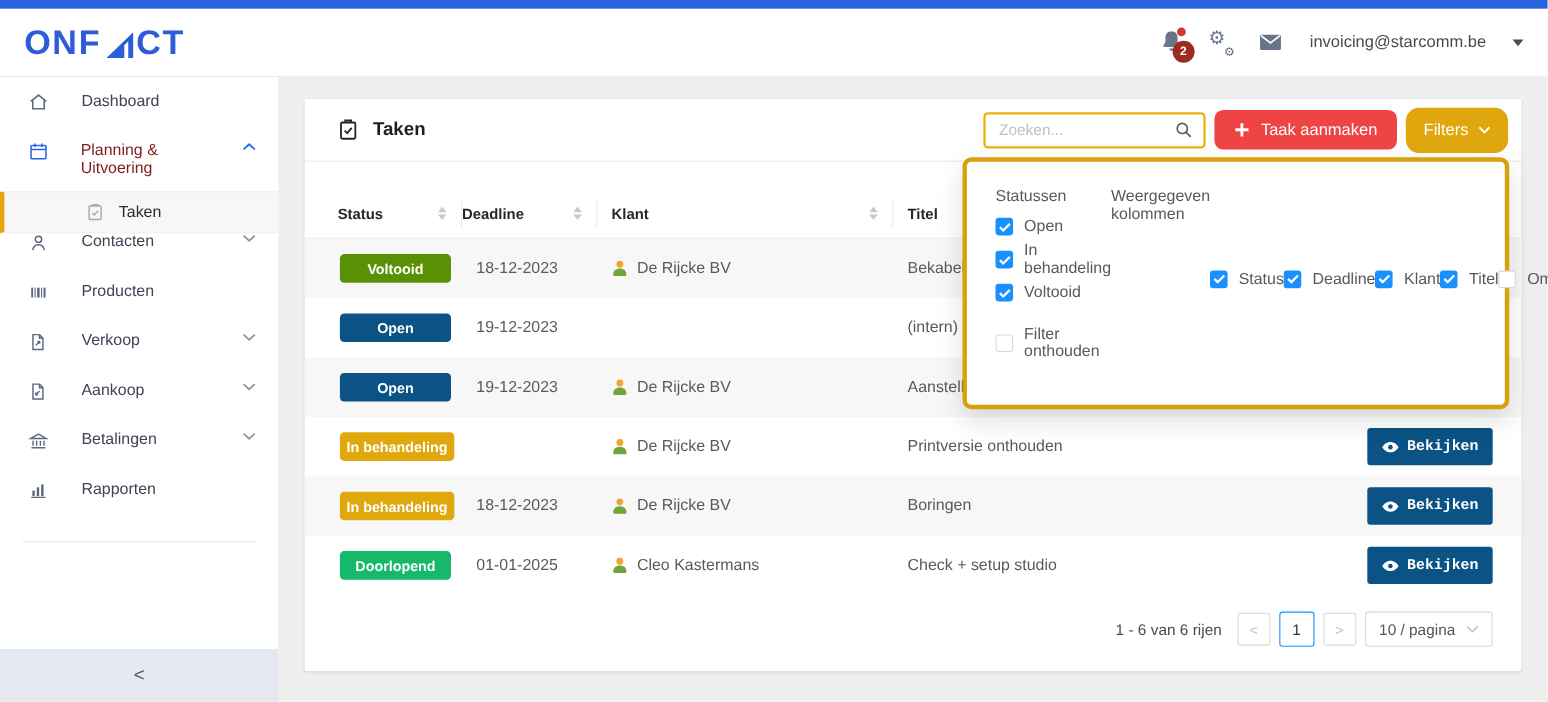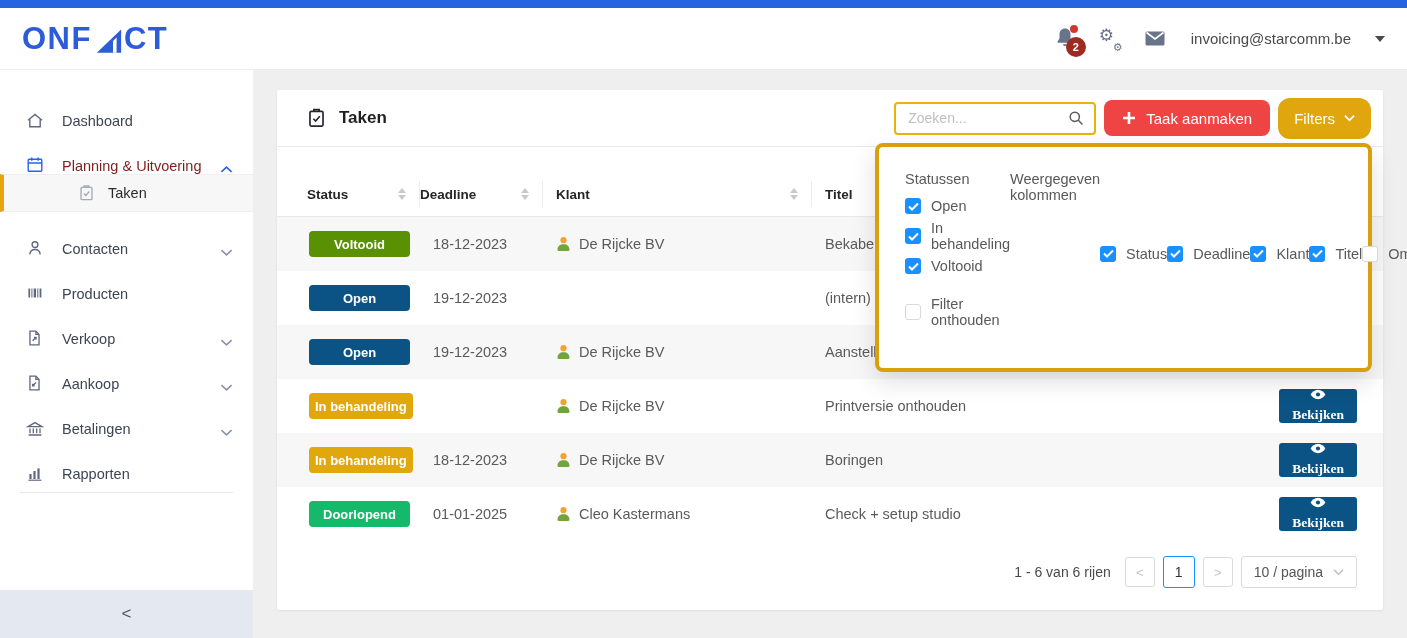--- a/index.html
+++ b/index.html
@@ -25,22 +25,22 @@
   .cogs { position:relative; width:24px; height:24px; color:#68748a; font-family:"DejaVu Sans",sans-serif; }
   .cogs .g1 { position:absolute; left:0; top:-2px; font-size:17px; }
   .cogs .g2 { position:absolute; right:0; bottom:-3px; font-size:11px; }
   .email { font-size:15px; color:#4a4a4a; margin-left:4px; }
   .caret { width:0; height:0; border-left:5px solid transparent; border-right:5px solid transparent;
     border-top:6px solid #4a4a4a; margin-left:2px; }
   
   .main { display:flex; height:568px; }
   .sidebar { width:253px; background:#fff; display:flex; flex-direction:column; }
   .nav { flex:1; padding-top:14px; }
-  .nav-item { height:45px; display:flex; align-items:flex-end; padding:0 20px 0 26px;
-    font-size:14.5px; color:#3d4454; cursor:pointer; }
+  .nav-item { height:45px; display:flex; align-items:flex-start; padding:0 20px 0 26px;
+    font-size:14.5px; color:#3d4454; cursor:pointer;gap:12px; }
   .nav-item .nicon { width:20px; margin-right:16px; display:flex; align-items:center; }
   .nav-item .chev { margin-left:auto; display:flex; }
   .nav-item.blue { color:#7f1d1d; }
   .nav-sub { background:#f7f7f7; border-top:1px solid #efefef; border-bottom:1px solid #efefef;
     border-left:4px solid #e8a40c; height:38px; display:flex; align-items:center;
     padding-left:74px; font-size:14.5px; color:#2b2b2b; cursor:pointer; }
   .nav-sub .nicon { width:18px; margin-right:12px; display:flex; }
   .nav-divider { border:none; border-top:1px solid #e8e8e8; margin:10px 20px 0 20px; }
   .collapse-bar { height:48px; background:#e3e8f1; display:flex; align-items:center;
     justify-content:center; font-size:17px; color:#4a5263; cursor:pointer; }
@@ -84,21 +84,21 @@
   .trow { display:flex; align-items:center; height:54px; padding:0 26px 0 30px;
     font-size:14.5px; color:#5a5a5a; }
   .trow.alt { background:#f7f7f7; }
   .badge { min-width:101px; height:26px; border-radius:4px; color:#fff; font-weight:bold;
     font-size:13px; display:inline-flex; align-items:center; justify-content:center;
     padding:0 6px; margin-left:2px; }
   .b-voltooid { background:#5a9104; } .b-open { background:#0a5384; }
   .b-inbeh { background:#e0a80d; } .b-doorlopend { background:#16b969; }
   .btn-view { height:34px; background:#0a5384; border:none; border-radius:3px; color:#fff;
     font-size:13.5px; font-weight:bold; display:flex; align-items:center; gap:7px;
-    padding:0 13px; cursor:pointer; font-family:Liberation Serif, serif;flex-direction:column; }
+    padding:0 13px; cursor:pointer; font-family:Liberation Mono, monospace; }
   
   .tfoot { display:flex; align-items:center; justify-content:flex-end; gap:8px;
     padding:15px 26px 0 0; font-size:14px; color:#444; }
   .pg-summary { margin-right:6px; color:#4a4a4a; }
   .pg-btn { width:30px; height:30px; border:1px solid #d9d9d9; border-radius:3px; background:#fff;
     color:#c3c3c3; display:flex; align-items:center; justify-content:center; font-size:13px;
     cursor:pointer; font-family:inherit; }
   .pg-btn.page { border-color:#1890ff; color:#333; width:32px; height:32px; font-size:14px; }
   .pg-size { height:32px; border:1px solid #d9d9d9; border-radius:3px; background:#fff;
     color:#555; display:flex; align-items:center; gap:10px; padding:0 12px; cursor:pointer; }

